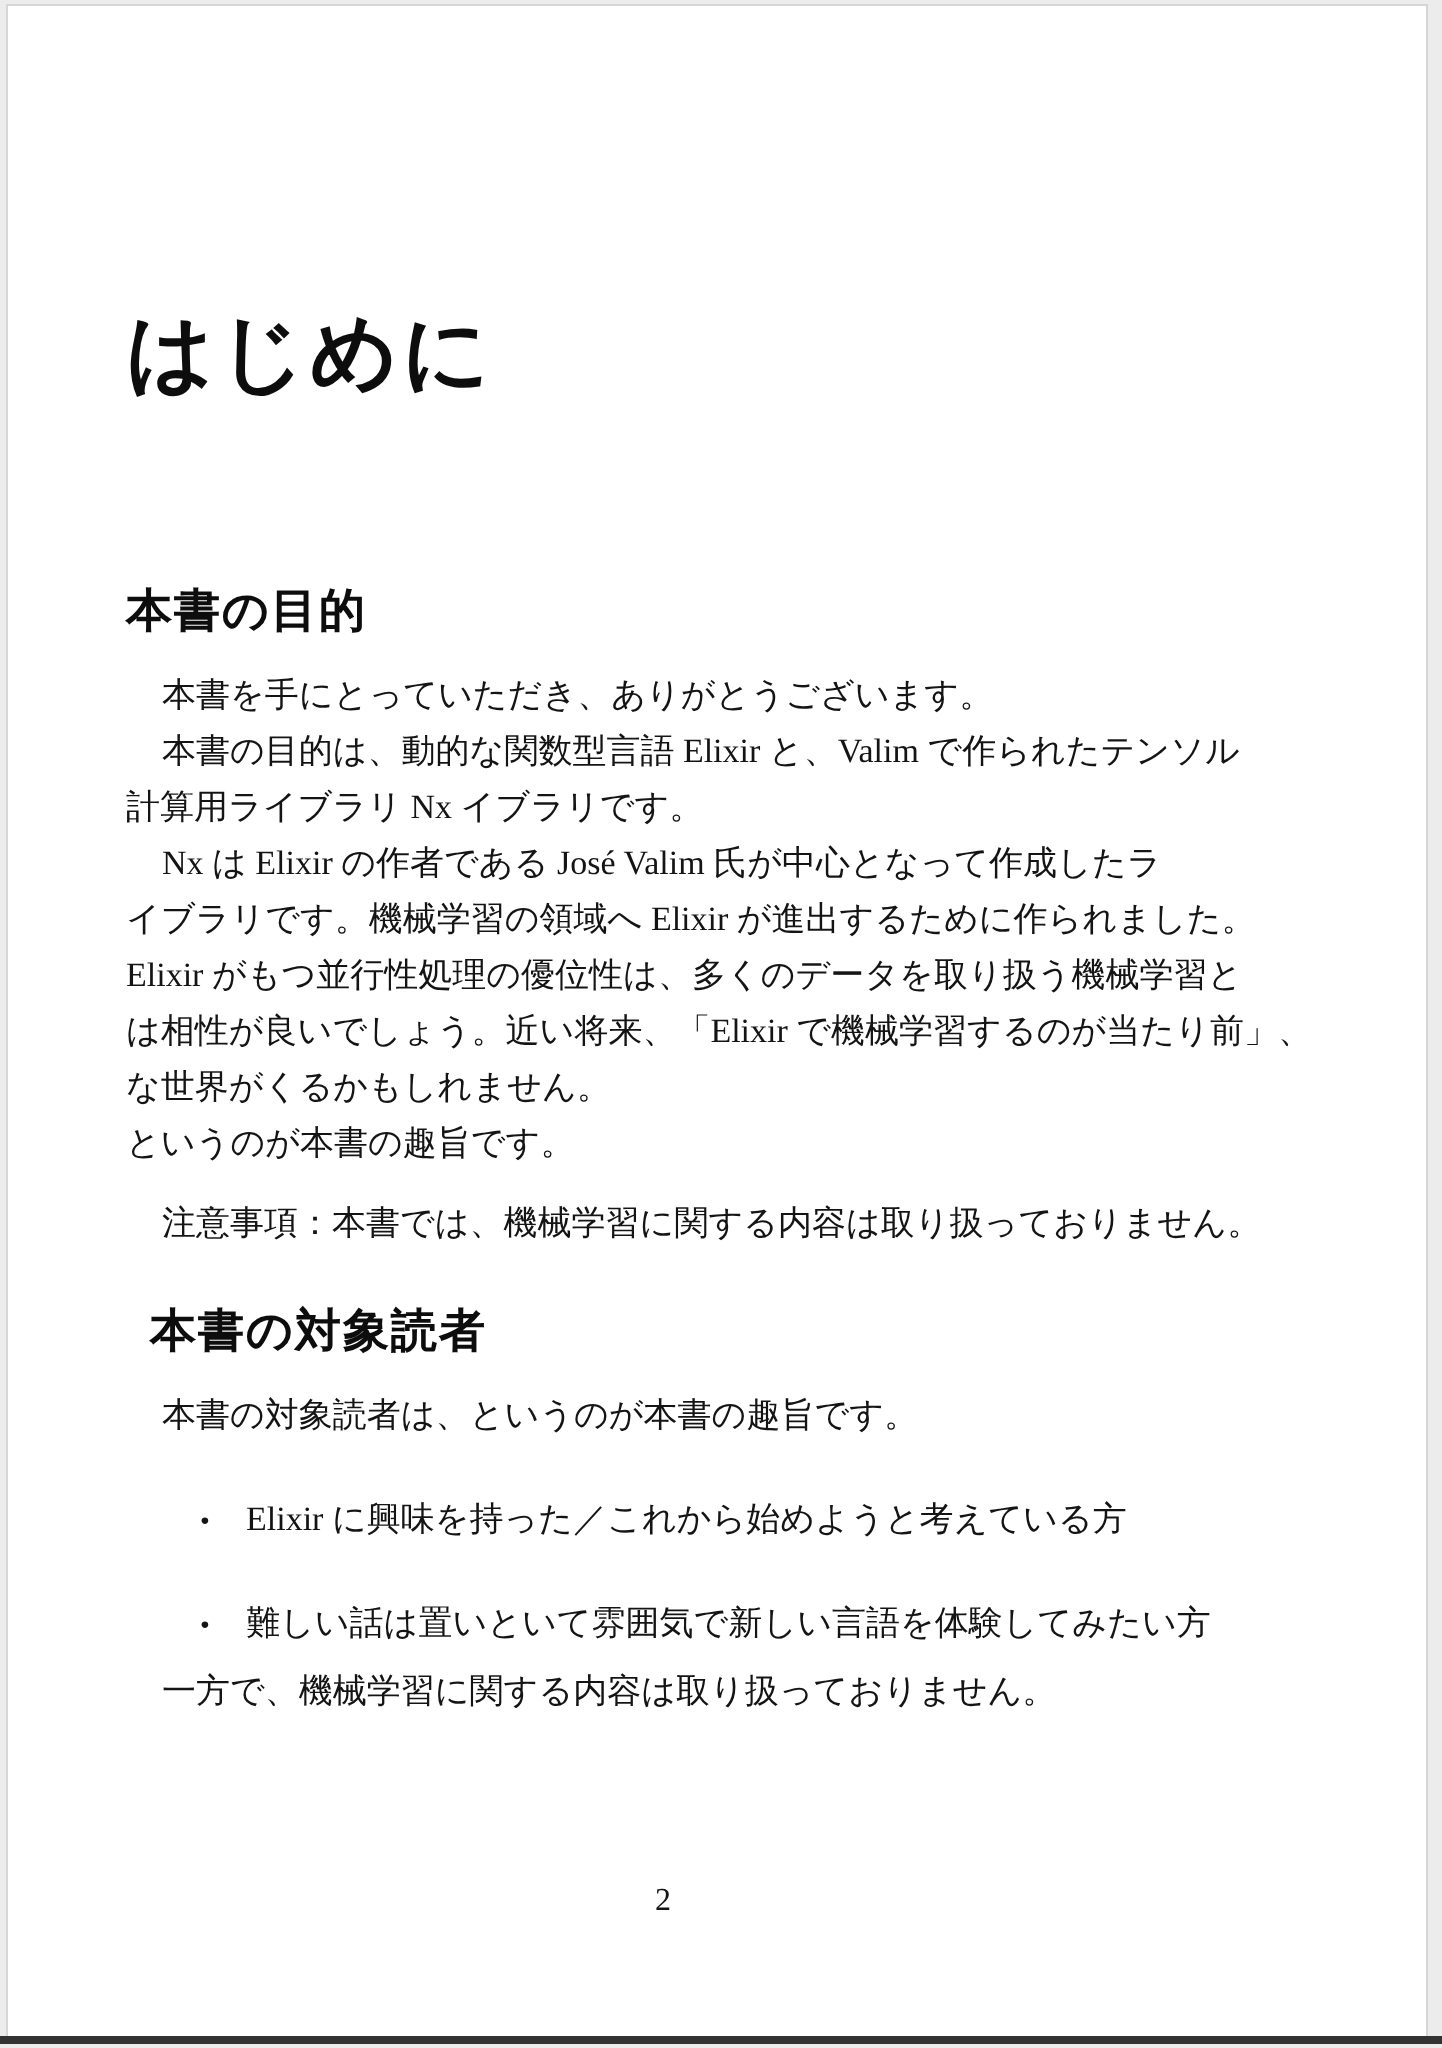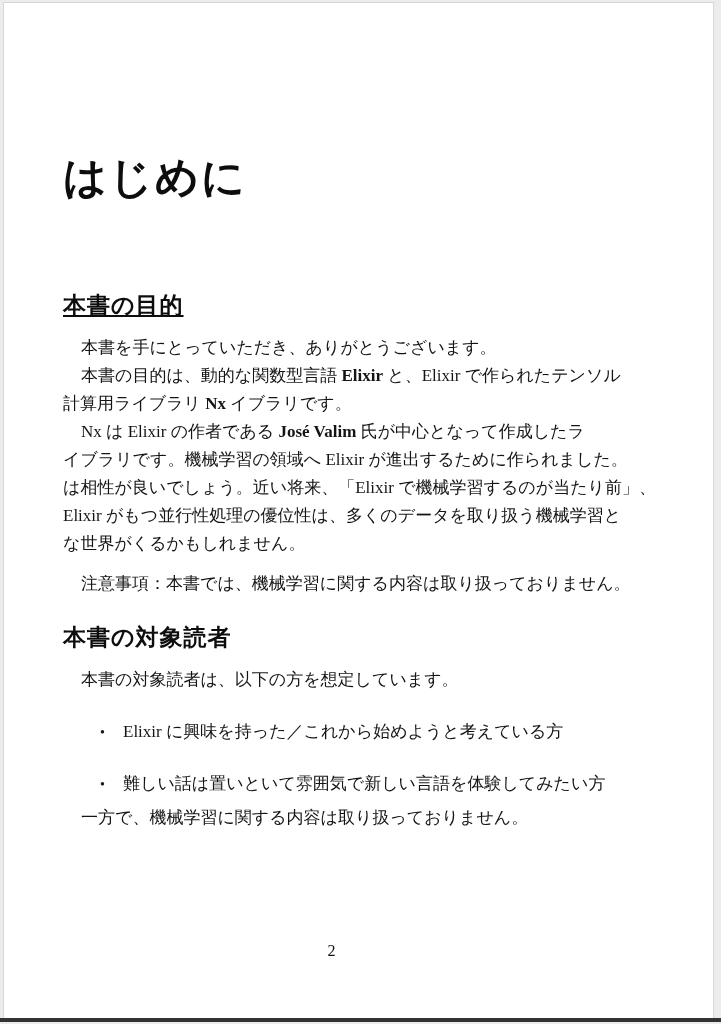--- a/index.html
+++ b/index.html
@@ -27,62 +27,63 @@
     letter-spacing: 2px;
     color: #0d0d0d;
   }
   .section-heading {
     font-family: "Liberation Sans", "DejaVu Sans", sans-serif;
     font-weight: 700;
     font-size: 23px; line-height: 30px;
     letter-spacing: 1px;
     color: #0d0d0d;
   }
-  .sh-1 { margin: 88px 0 0 0; text-decoration: underline; }
-  .sh-2 { margin: 24px 0 0 0; }
+  .sh-1 { margin: 88px 0 0 0; }
+  .sh-2 { margin: 24px 0 0 12px; }
   .body-block { margin-top: 14px; font-size: 17px; }
   .line { height: 28px; line-height: 28px; white-space: nowrap; }
   .indent { padding-left: 18px; }
   .spacer { height: 12px; }
   .bullets { margin: 14px 0 6px 0; }
   .bullet { height: 28px; line-height: 28px; padding-left: 37px; white-space: nowrap; margin-top: 24px; }
   .dot { display: inline-block; width: 23px; font-size: 14px; color: #141414; }
-  b { font-weight: 700; margin-top: 31px; }
+  b { font-weight: 400; margin-top: 31px; }
   .footer {
     position: absolute; left: 59px; top: 938px; width: 537px;
     text-align: center; font-size: 16px; line-height: 20px;
   }
   .bottom-bar {
     position: absolute; left: 0; top: 1018px;
     width: 721px; height: 4px;
     background: #333333;
   }
 </style>
 </head>
 <body>
 
 <div class="page">
   <div class="content">
     <h1 class="chapter-title">はじめに</h1>
     <h2 class="section-heading sh-1">本書の目的</h2>
     <div class="body-block">
         <div class="line indent"><span>本書を手にとっていただき、ありがとうございます。</span></div>
-        <div class="line indent"><span>本書の目的は、動的な関数型言語 </span><b>Elixir</b><span> と、Elixir で作られたテンソル</span></div>
+        <div class="line indent"><span>本書の目的は、動的な関数型言語 </span><b>Elixir</b><span> と、Valim で作られたテンソル</span></div>
         <div class="line"><span>計算用ライブラリ </span><b>Nx</b><span> イブラリです。</span></div>
         <div class="line indent"><span>Nx は Elixir の作者である </span><b>José Valim</b><span> 氏が中心となって作成したラ</span></div>
         <div class="line"><span>イブラリです。機械学習の領域へ Elixir が進出するために作られました。</span></div>
+        <div class="line"><span>Elixir がもつ並行性処理の優位性は、多くのデータを取り扱う機械学習と</span></div>
         <div class="line"><span>は相性が良いでしょう。近い将来、「Elixir で機械学習するのが当たり前」、</span></div>
-        <div class="line"><span>Elixir がもつ並行性処理の優位性は、多くのデータを取り扱う機械学習と</span></div>
         <div class="line"><span>な世界がくるかもしれません。</span></div>
+        <div class="line"><span>というのが本書の趣旨です。</span></div>
         <div class="spacer"></div>
         <div class="line indent"><span>注意事項：本書では、機械学習に関する内容は取り扱っておりません。</span></div>
       </div>
     <h2 class="section-heading sh-2">本書の対象読者</h2>
     <div class="body-block">
-        <div class="line indent"><span>本書の対象読者は、以下の方を想定しています。</span></div>
+        <div class="line indent"><span>本書の対象読者は、というのが本書の趣旨です。</span></div>
         <div class="bullets">
           <div class="bullet"><span class="dot">•</span><span>Elixir に興味を持った／これから始めようと考えている方</span></div>
           <div class="bullet"><span class="dot">•</span><span>難しい話は置いといて雰囲気で新しい言語を体験してみたい方</span></div>
         </div>
         <div class="line indent"><span>一方で、機械学習に関する内容は取り扱っておりません。</span></div>
       </div>
   </div>
   <div class="footer">2</div>
 </div>
 <div class="bottom-bar"></div>

